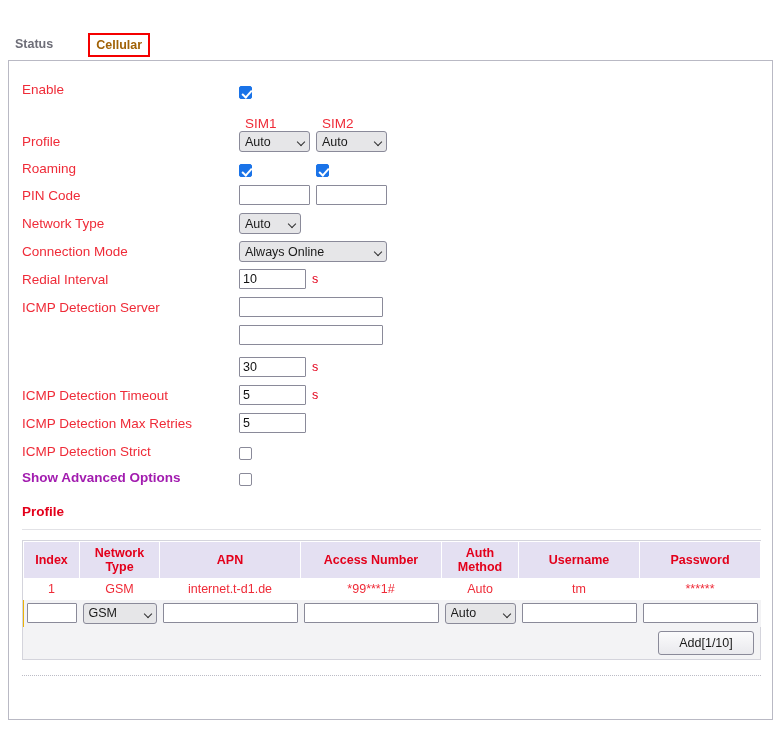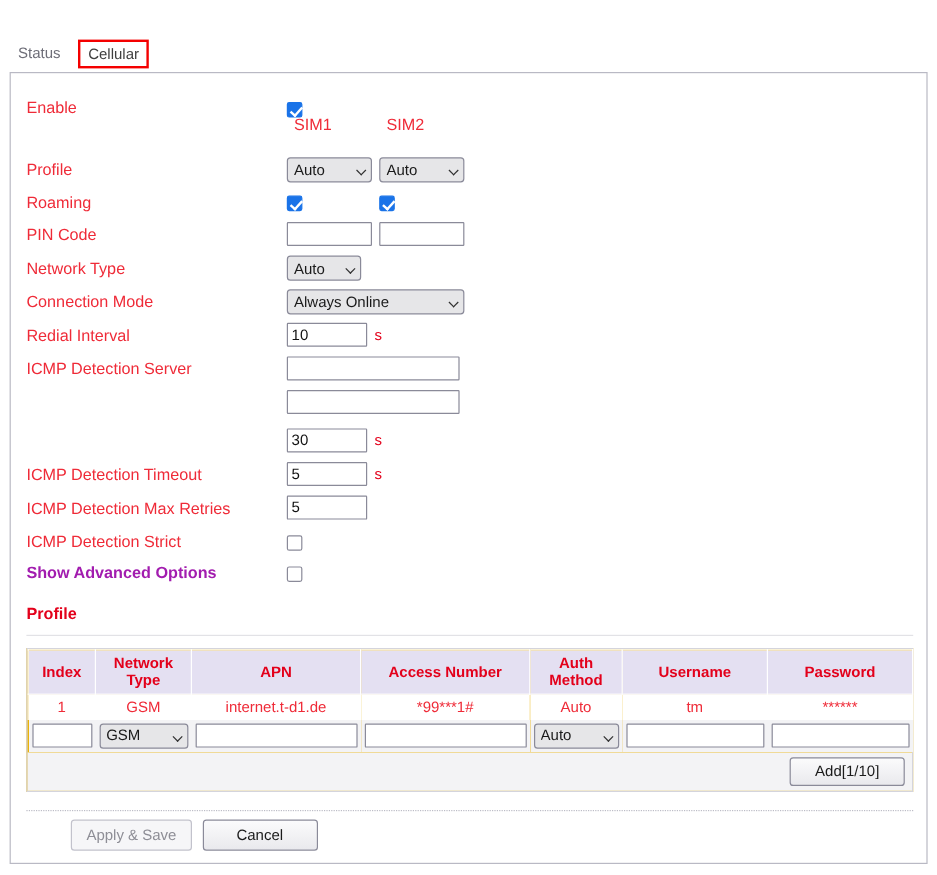--- a/index.html
+++ b/index.html
@@ -33,34 +33,35 @@
   .tabstrip {
     position: absolute;
     left: 8px; top: 33px;
     height: 24px;
     display: flex;
     align-items: flex-start;
     gap: 8px;
   }
   .tab {
     font-size: 12.5px;
-    font-weight: normal;
+    font-weight: bold;
     padding: 3px 6px 3px 6px;
     line-height: 14px;
     white-space: nowrap;
   }
   .tab-inactive {
     color: #6e6e78;
     background: transparent;
     border: 1px solid transparent;
   }
   .tab-active {
-    color: #404040;
+    color: #a16207;
     background: #ffffff;
     border: 2px solid #f40000;
+    margin-left: 20px;
   }
 
   
   .panel {
     position: absolute;
     left: 8px; top: 60px;
     width: 765px;
     height: 660px;
     border: 1px solid #b9b9c4;
     background: #ffffff;
@@ -287,21 +288,21 @@
 
     <div class="form">
 
       <div class="frow" style="top:18px">
         <span class="flabel">Enable</span>
         <span class="fctl" style="top:4px">
           <input type="checkbox" class="cb on" checked="" style="">
         </span>
       </div>
 
-      <div class="frow" style="top:32px">
+      <div class="frow" style="top:52px">
         <span class="simhdr" style="left:236px">SIM1</span>
         <span class="simhdr" style="left:313px">SIM2</span>
       </div>
 
       <div class="frow" style="top:70px">
         <span class="flabel">Profile</span>
         <span class="fctl" style="top:0">
           <span class="selwrap">
             <select class="sel" style="width:71px">
               <option>Auto</option>
@@ -485,19 +486,15 @@
           </tr>
         </tbody>
       </table>
       <div class="addbar">
         <button class="btn" id="add-btn">Add[1/10]</button>
       </div>
     </div>
 
     <div class="dotrule" style="top:614px"></div>
 
-    <div class="footer-btns" style="top:622px">
-      <button class="btn disabled">Apply &amp; Save</button>
-      <button class="btn" style="margin-left:4px">Cancel</button>
-    </div>
 
   </div>
 </div>
 
 </body></html>

